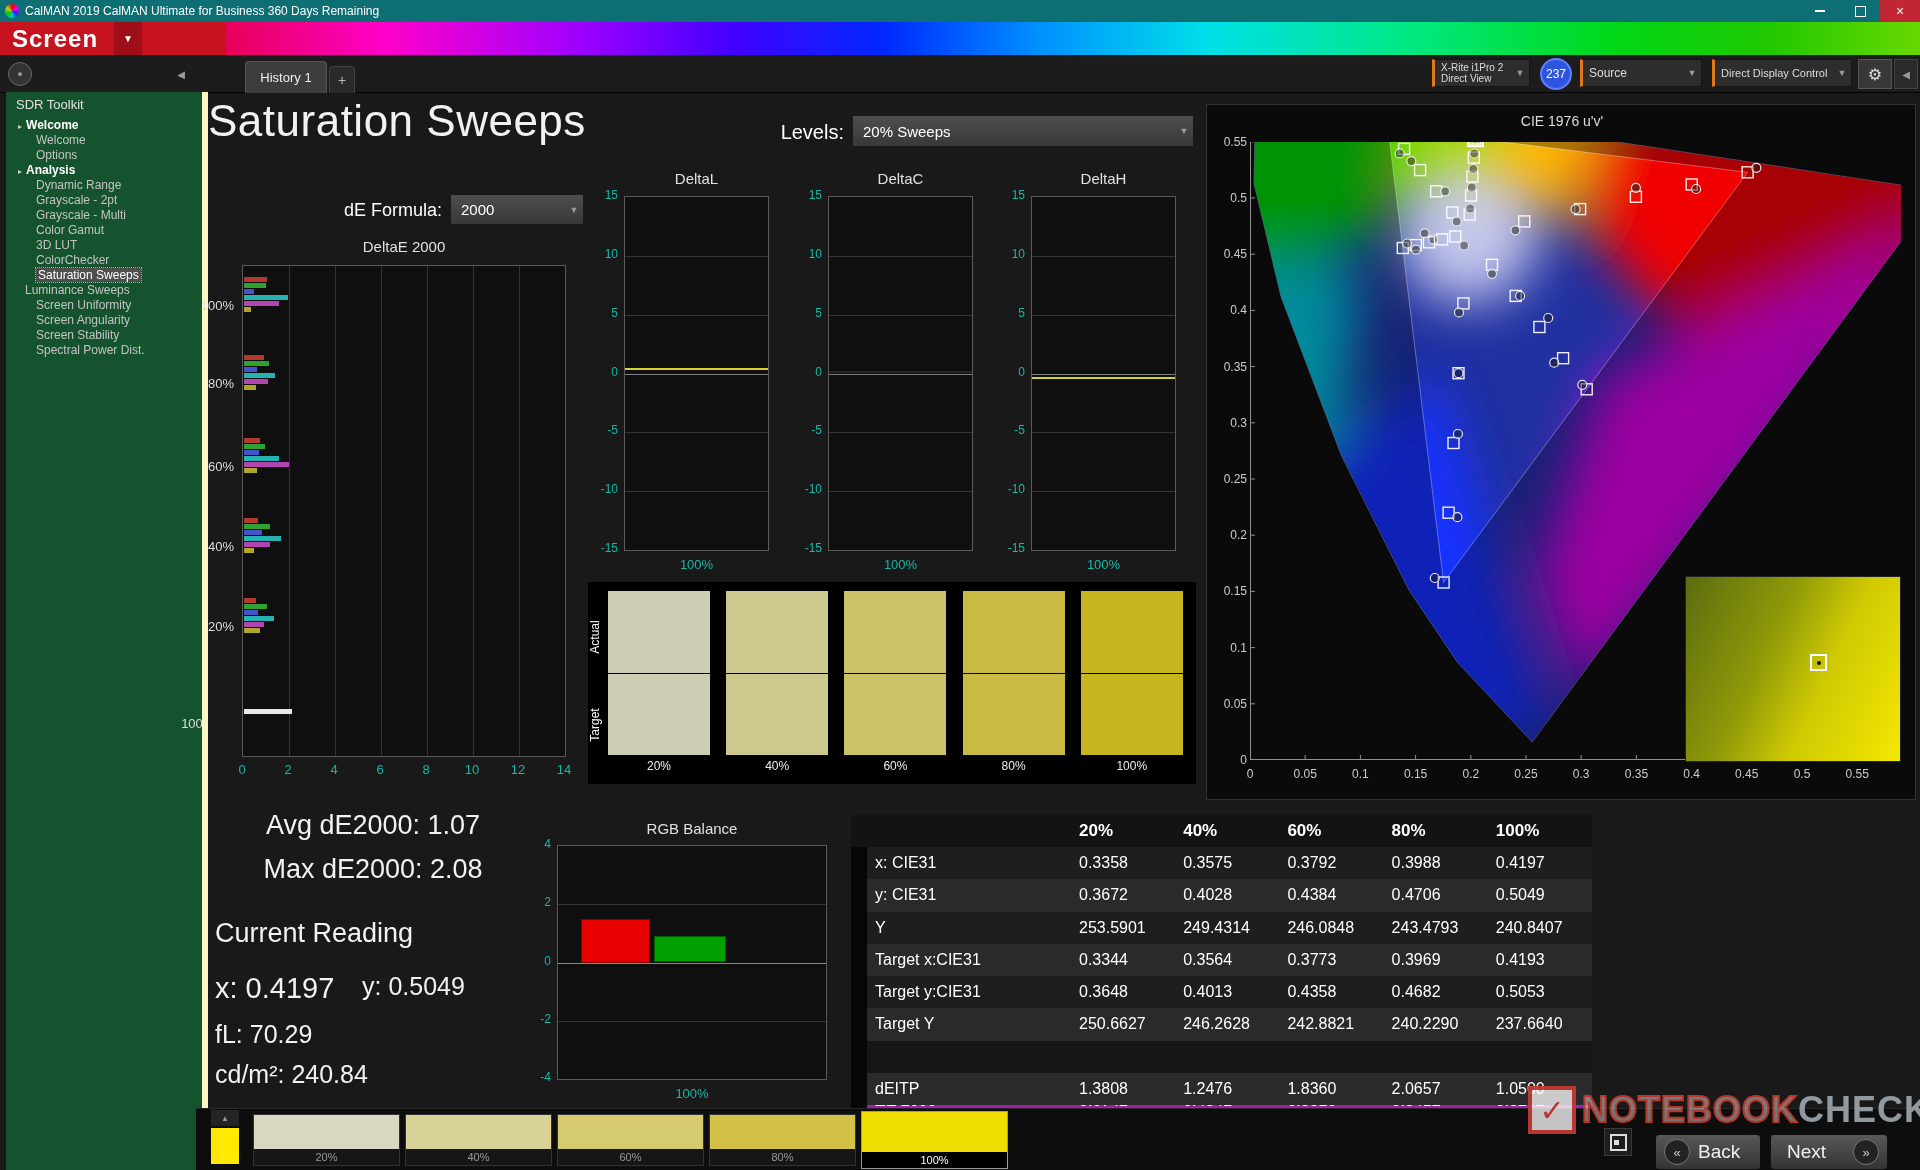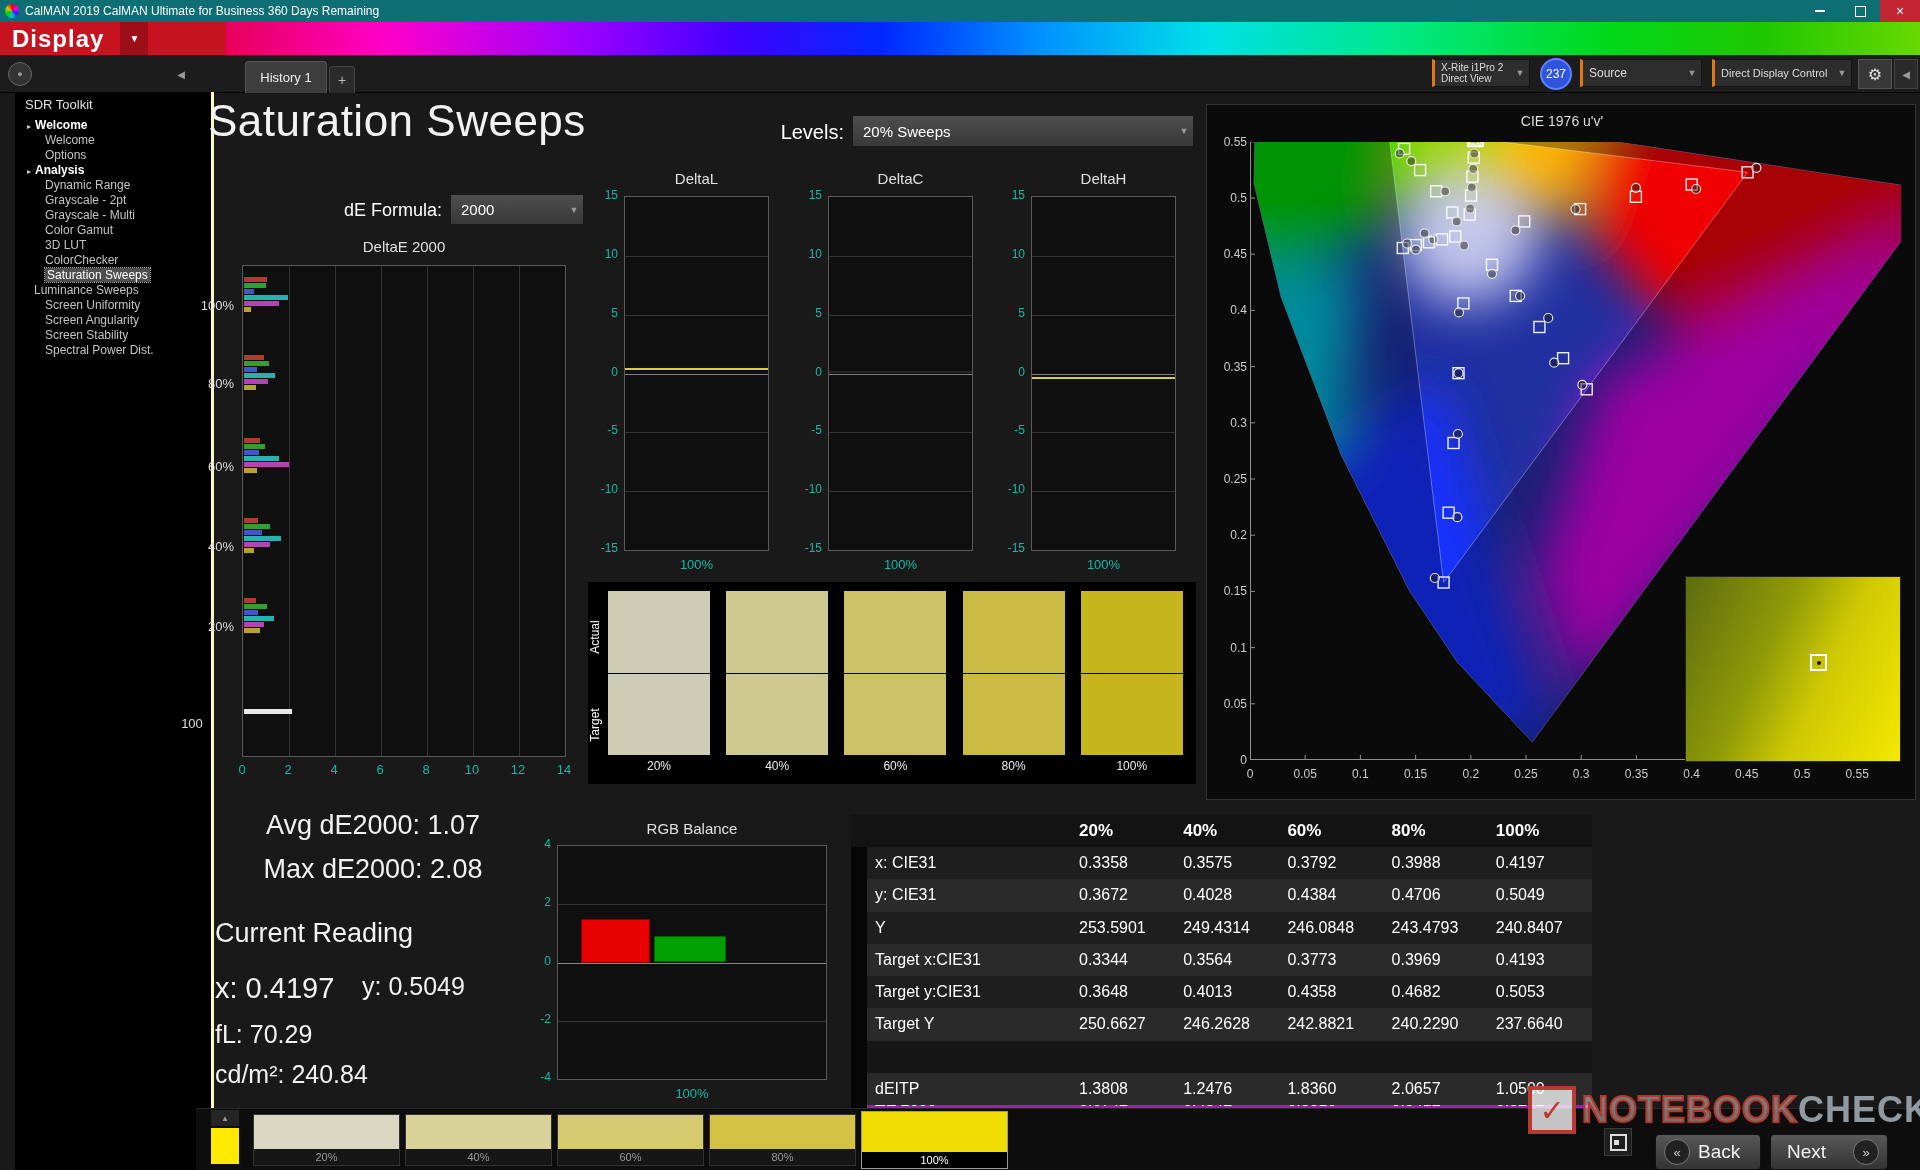--- a/index.html
+++ b/index.html
@@ -34,21 +34,21 @@
   .dd-arrow{margin-left:auto;width:18px;text-align:center;color:#999;font-size:9px;flex:none;}
   .dd-lines{font-size:10px;line-height:11px;white-space:nowrap;}
   #meter-dd{left:1432px;width:98px;}
   #badge{position:absolute;left:1540px;top:3px;width:28px;height:28px;border-radius:50%;background:#2f55e0;border:2px solid #6080ff;color:#fff;font-size:12px;display:flex;align-items:center;justify-content:center;}
   #source-dd{left:1580px;width:122px;font-size:12px;}
   #ddc-dd{left:1712px;width:140px;font-size:11px;}
   #gear-btn{position:absolute;left:1858px;top:4px;width:32px;height:28px;background:#383838;border:1px solid #555;color:#ddd;display:flex;align-items:center;justify-content:center;font-size:16px;}
   #collapse-right{position:absolute;left:1894px;top:4px;width:22px;height:28px;background:#2a2a2a;border:1px solid #444;color:#999;display:flex;align-items:center;justify-content:center;font-size:10px;}
 
   
-  #sidebar{position:absolute;left:15px;top:92px;width:196px;height:1078px;background:#000000;border-right:3px solid #fef9c3;}
+  #sidebar{position:absolute;left:6px;top:92px;width:196px;height:1078px;background:#14532d;border-right:6px solid #fef9c3;}
   #sidebar-title{position:absolute;left:10px;top:5px;font-size:13px;color:#e0e0e0;}
   #tree{position:absolute;left:0;top:26px;width:196px;}
   .tree-item{height:15px;line-height:15px;font-size:12px;color:#c4c4c4;white-space:nowrap;}
   .tree-item.section{color:#fff;font-weight:bold;}
   .tree-arrow{color:#cfcfcf;font-size:8px;margin-right:4px;}
   .tree-label.selected{background:#4e4e4e;outline:1px dotted #aaa;color:#fff;padding:0 2px;}
 
   
   #page-title{position:absolute;left:208px;top:96px;font-size:44px;font-weight:300;color:#f2f2f2;letter-spacing:0.5px;}
   #levels-label{position:absolute;left:748px;top:121px;width:96px;font-size:20px;text-align:right;color:#fff;}
@@ -138,21 +138,21 @@
           <span class="tb-maxbox"></span>
         </span>
       <span class="tbbtn" id="tb-close">
           <span>×</span>
         </span>
     </div>
   </div>
 
   <div id="brandbar">
     <div id="logo">
-      <span id="logo-text">Display</span>
+      <span id="logo-text">Screen</span>
       <span id="logo-arrow">▼</span>
     </div>
   </div>
 
   <div id="toolbar">
     <div id="panel-circle">●</div>
     <div id="panel-collapse">◀</div>
     <div id="tab-history">
         <span>History 1</span>
       </div>

